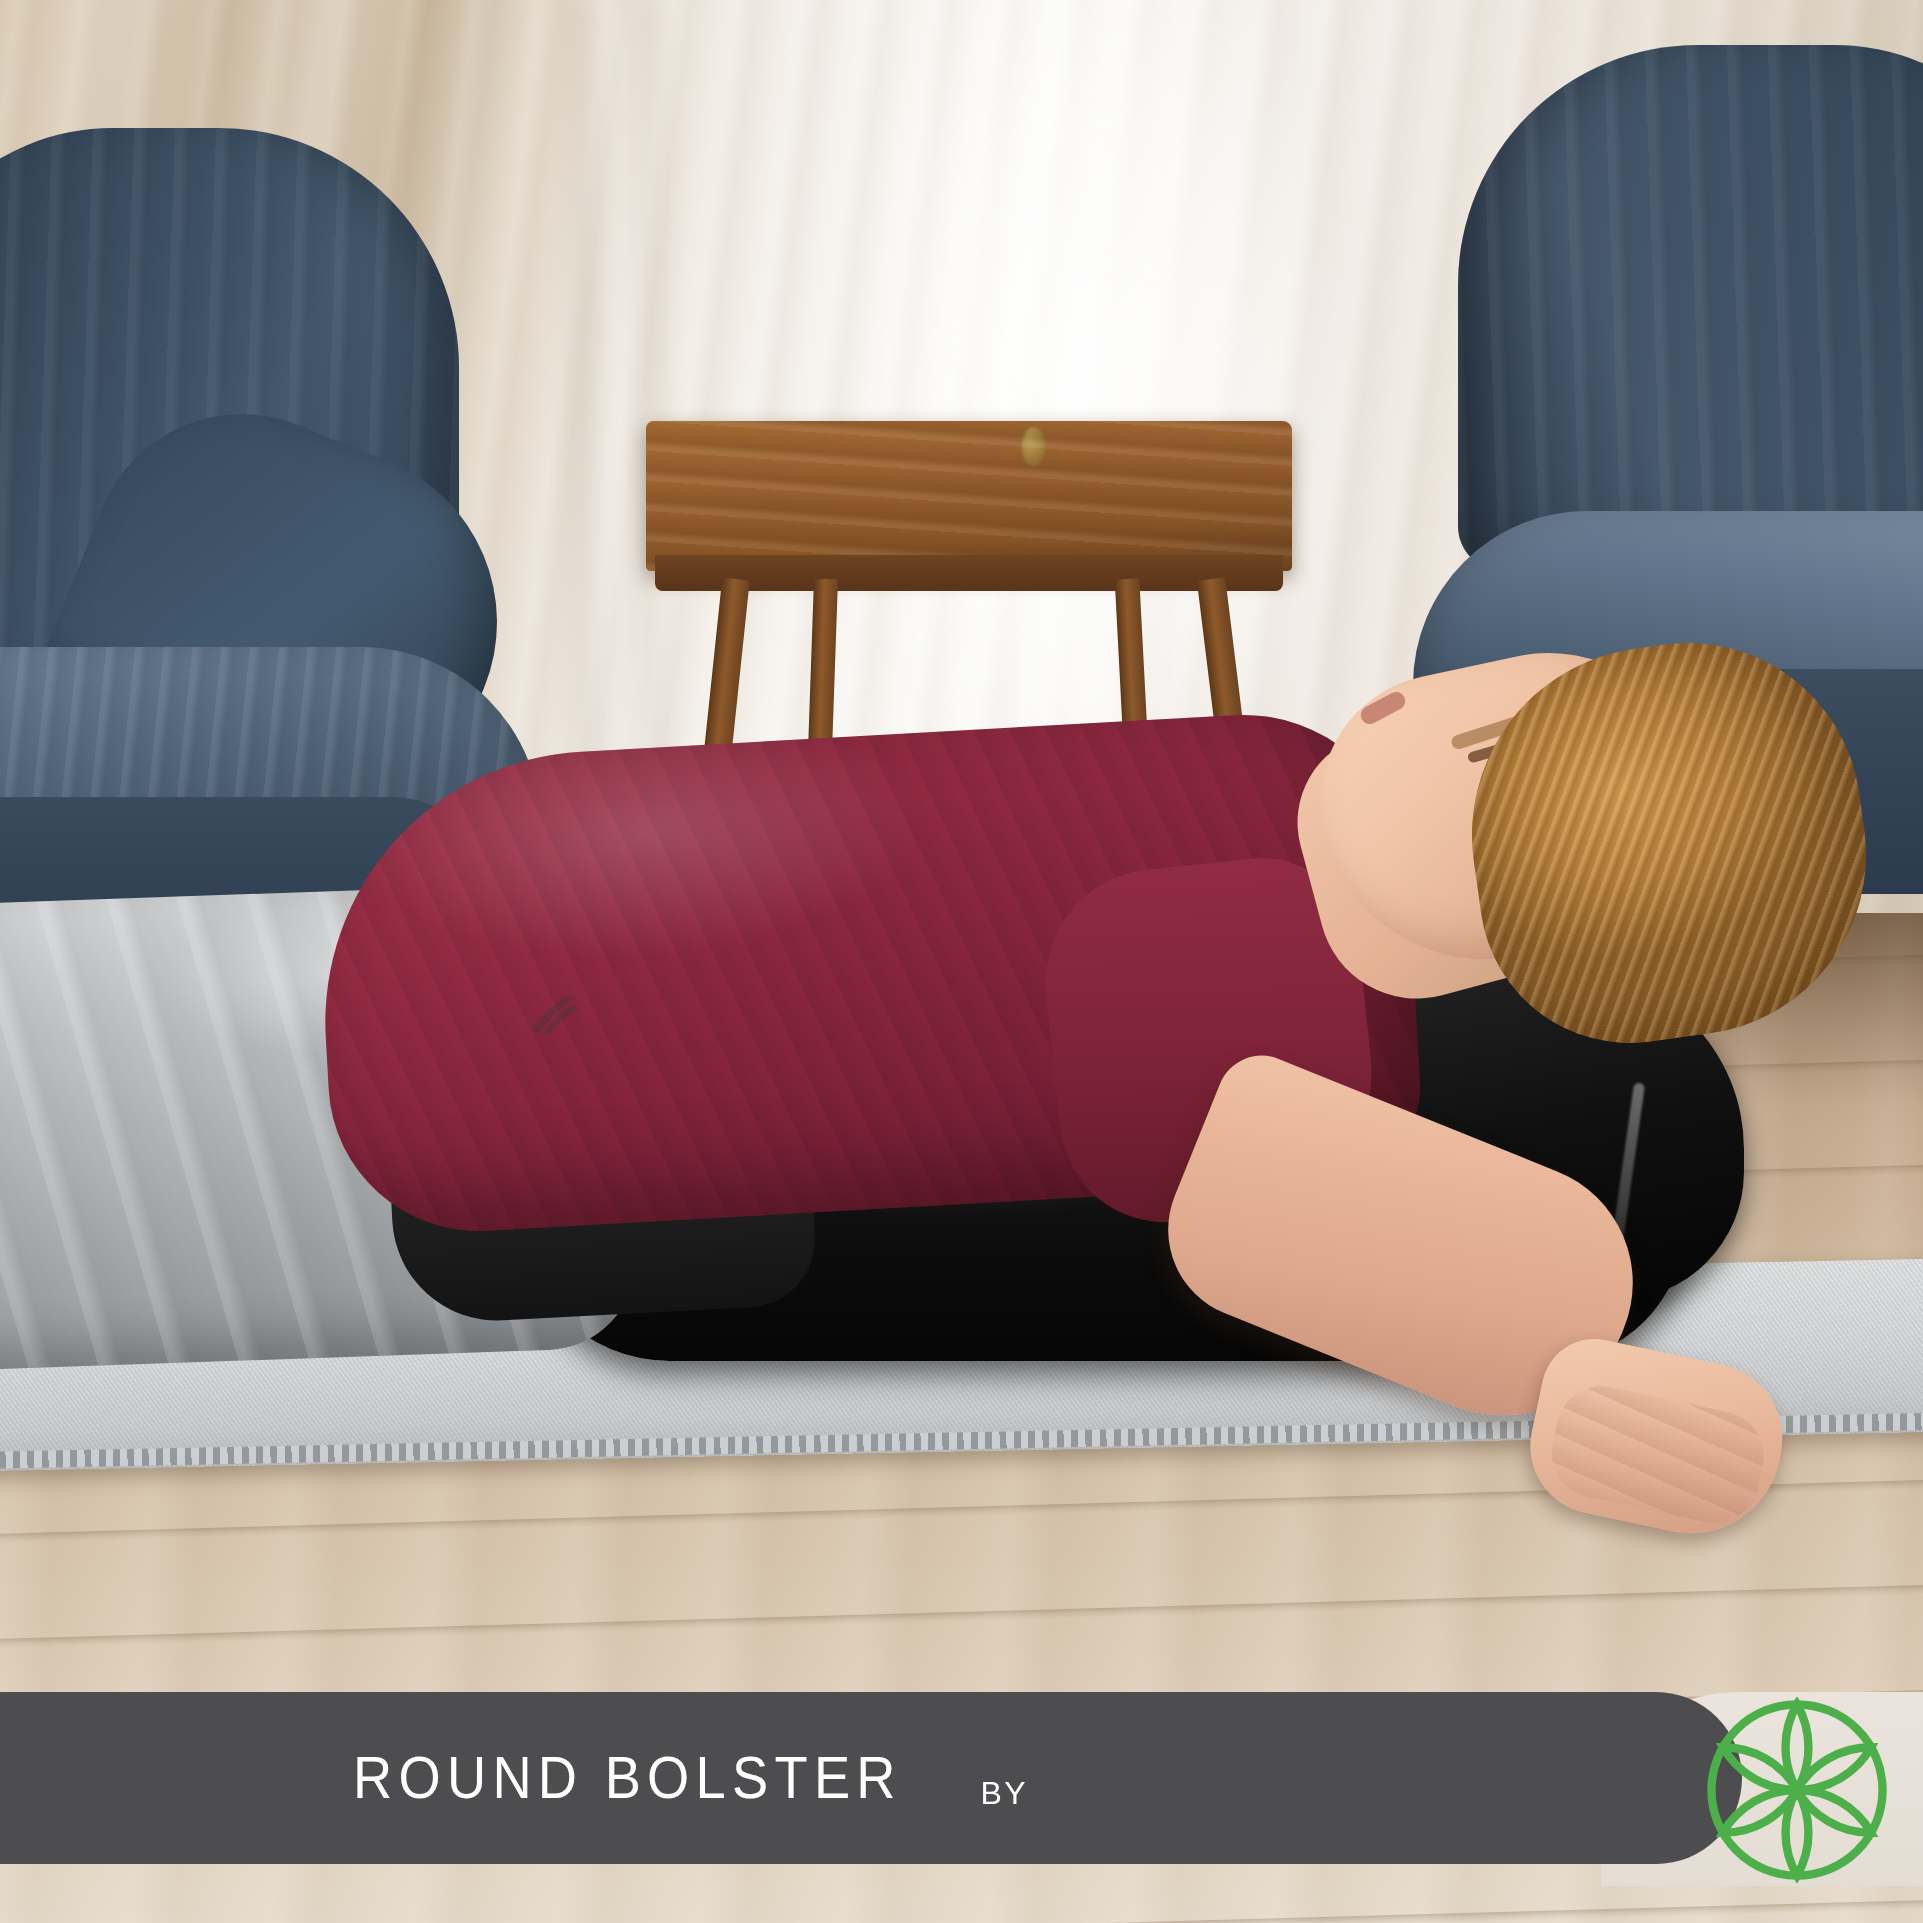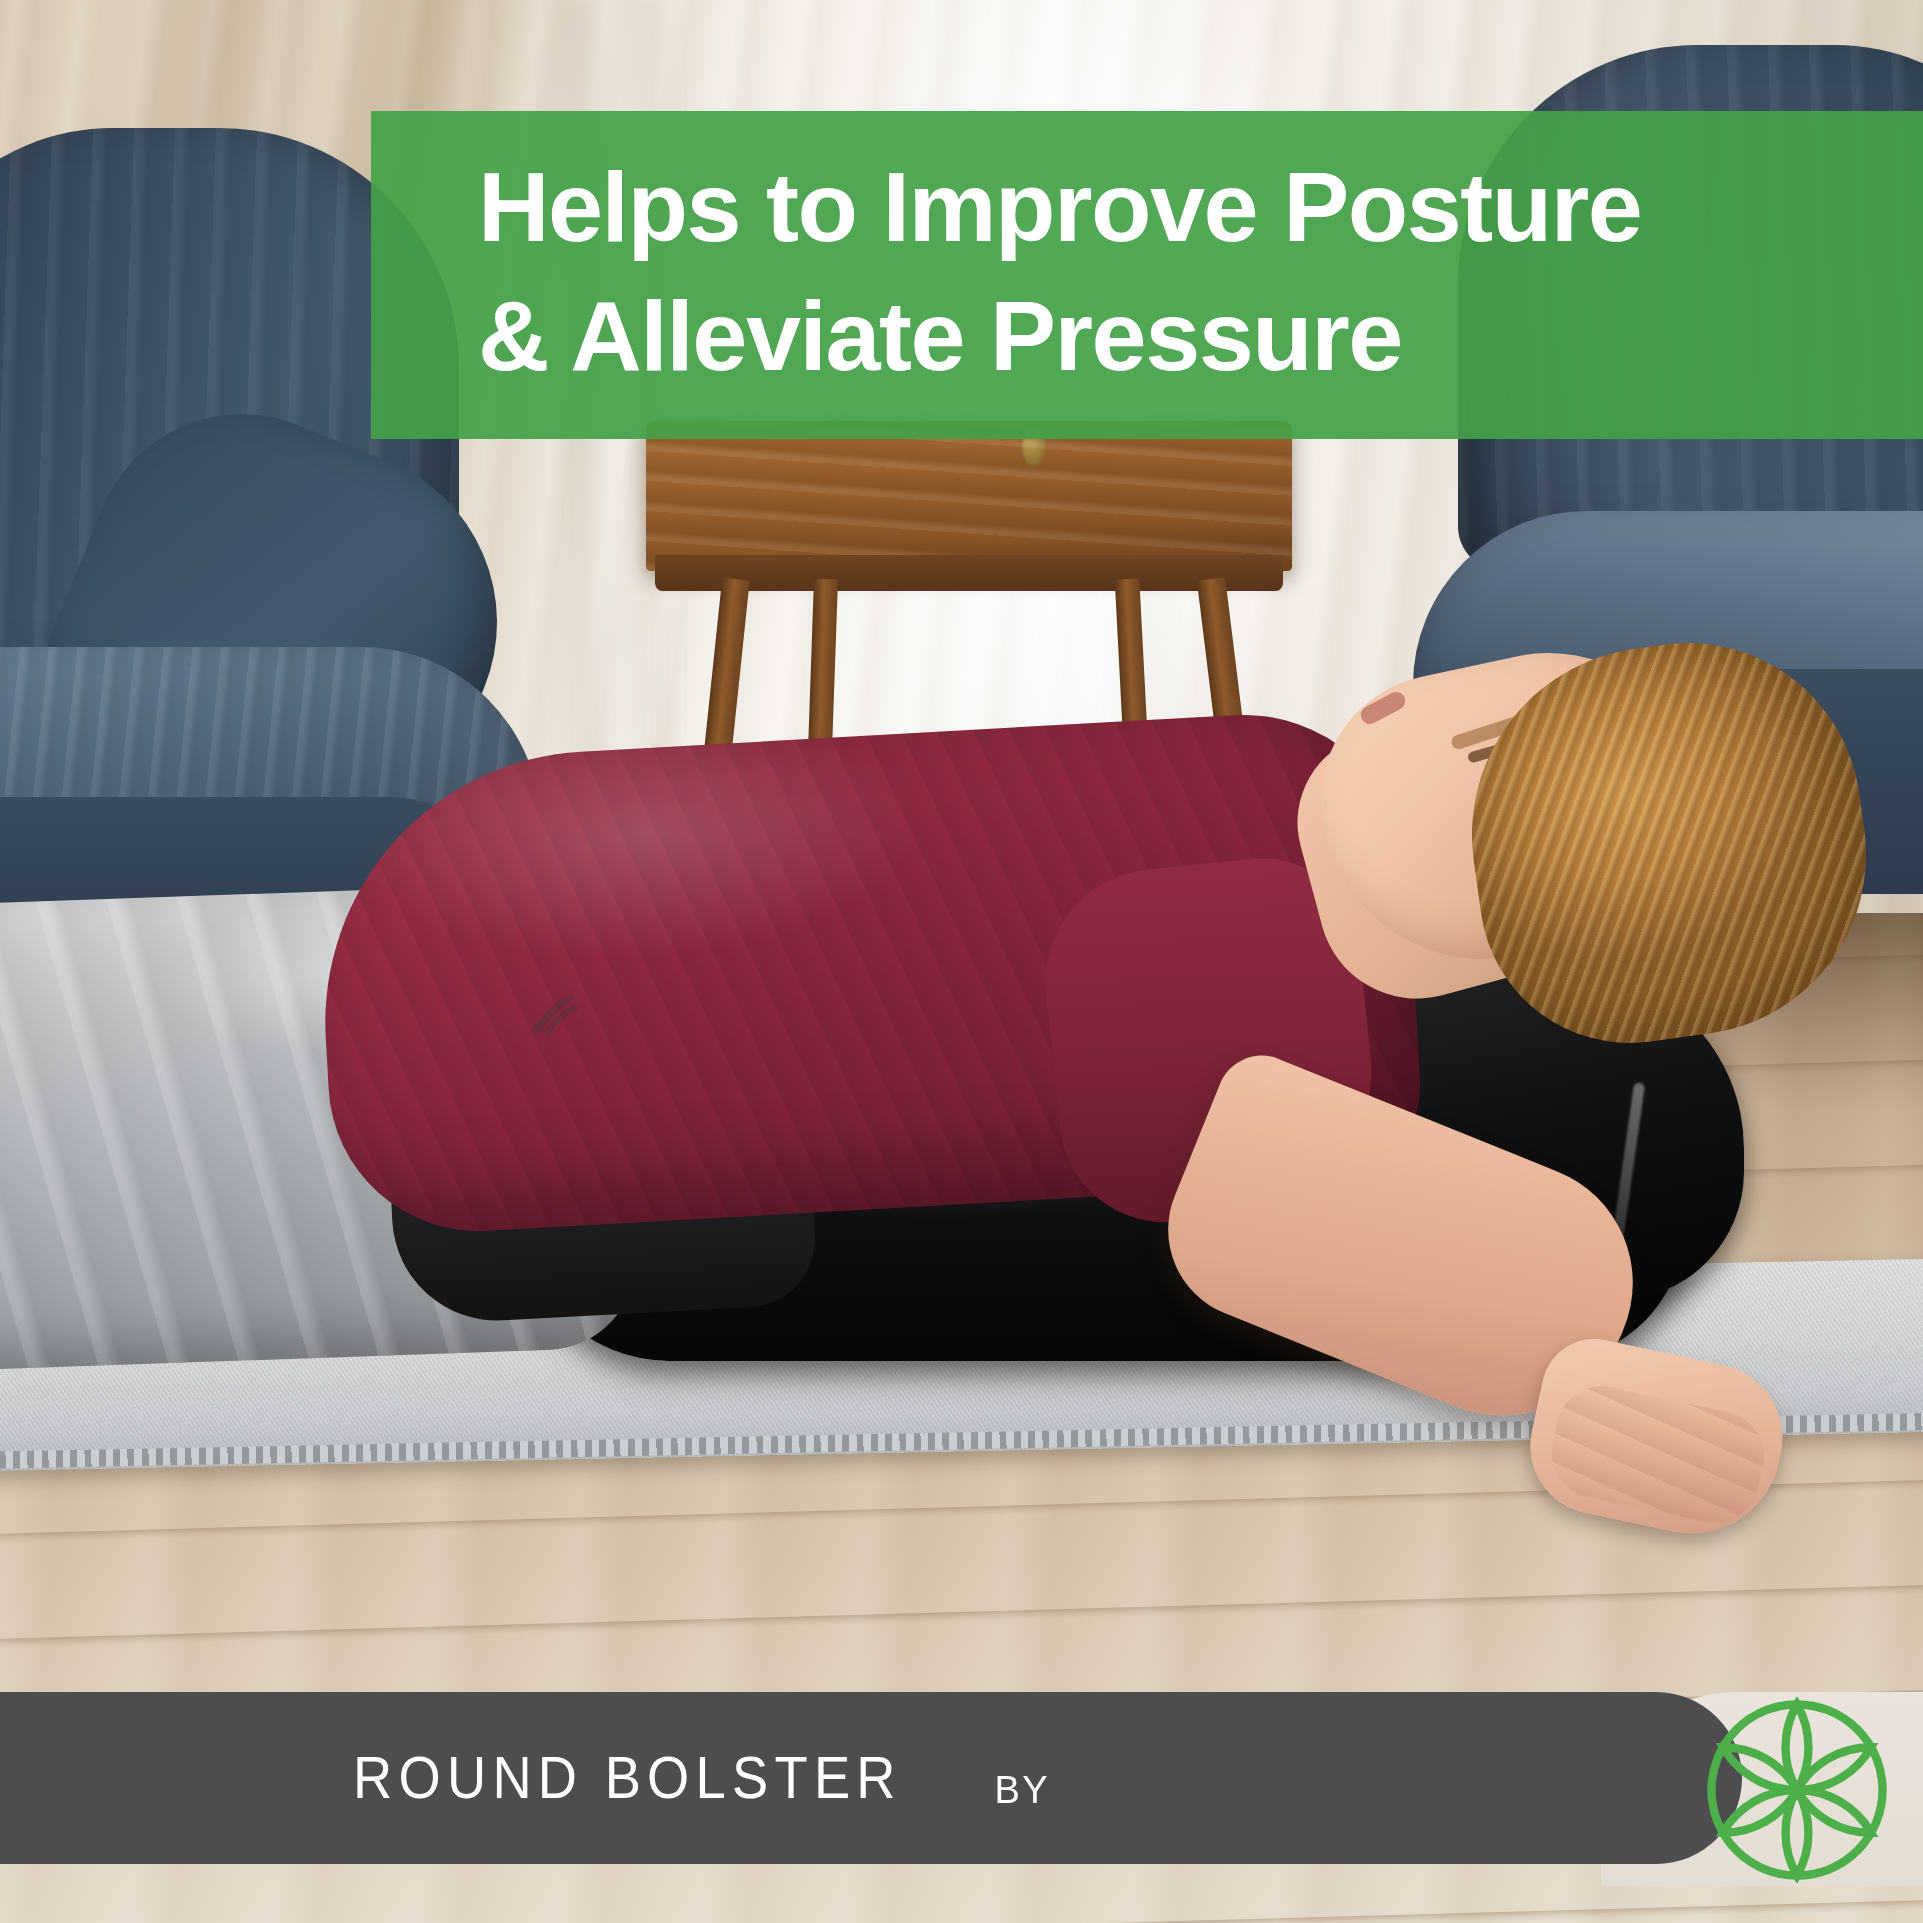--- a/index.html
+++ b/index.html
@@ -442,24 +442,24 @@
     font-size: 59px;
     font-weight: 300;
     letter-spacing: 6.8px;
     transform: scaleX(0.92);
     transform-origin: left center;
     white-space: nowrap;
   }
   .by-word {
     color: #ffffff;
     font-family: "Liberation Sans", sans-serif;
-    font-size: 38px;
+    font-size: 32px;
     font-weight: 400;
     letter-spacing: 2.3px;
-    margin-left: 45px;
+    margin-left: 31px;
     margin-right: 28.6px;
   }
   .brandmark {
     position: relative;
     display: flex;
     align-items: flex-start;
   }
   .brand-word {
     color: #ffffff;
     font-family: "Liberation Sans", sans-serif;
@@ -561,24 +561,20 @@
     <div class="hand"></div>
     <div class="neck"></div>
     <div class="face"></div>
     <div class="lips"></div>
     <div class="brow"></div>
     <div class="eye"></div>
     <div class="ear"></div>
     <div class="hair"></div>
   </div>
 
-  <div class="headline-banner">
-    <div class="headline-line">Helps to Improve Posture</div>
-    <div class="headline-line">&amp; Alleviate Pressure</div>
-  </div>
 
   <div class="logo-plate"></div>
 
   <div class="brand-bar">
     <div class="brand-bar-inner">
       <span class="product-name">ROUND BOLSTER</span>
       <span class="by-word">BY</span>
     </div>
   </div>
 

